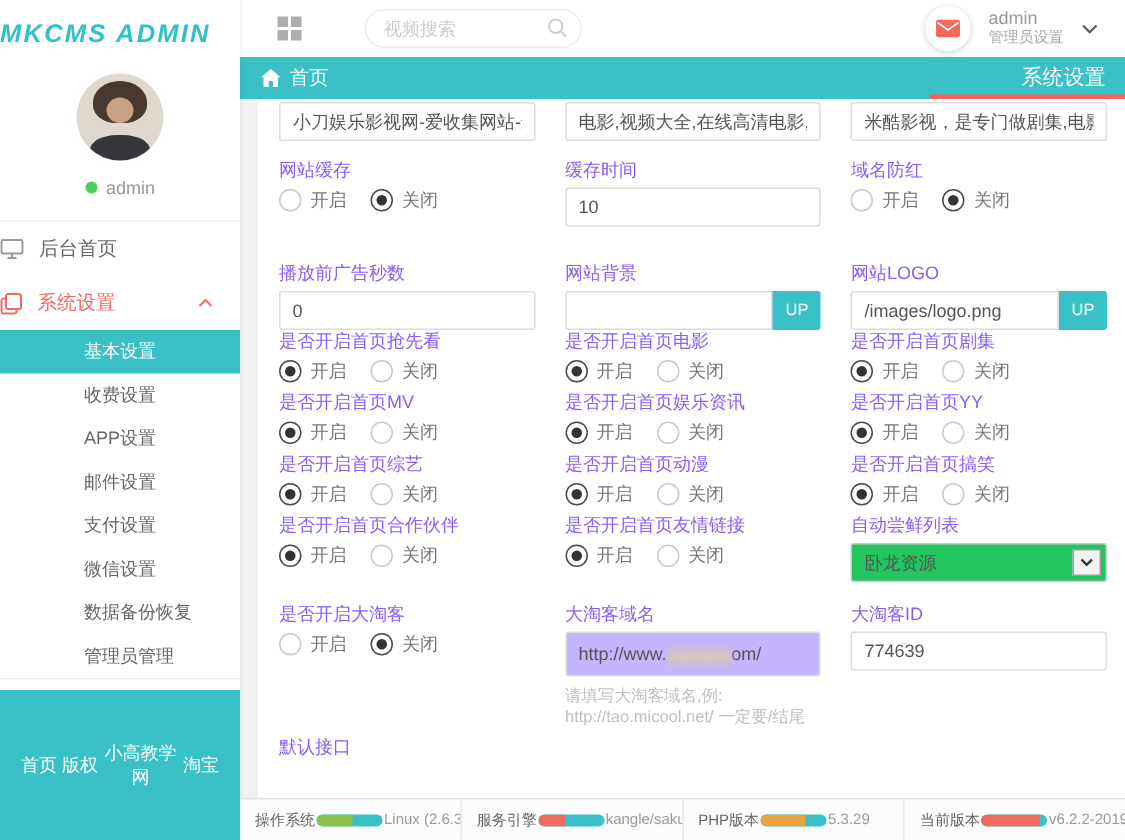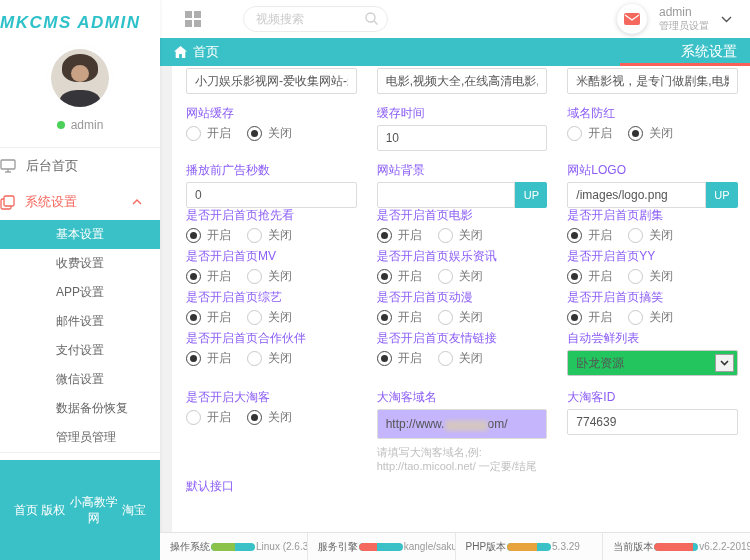--- a/index.html
+++ b/index.html
@@ -49,21 +49,21 @@
   
   .main { position:absolute; left:160px; top:66px; right:0; bottom:28px; background:#fff; border-left:12px solid #f1f1f1; overflow:hidden; }
   .form { padding:2px 12px 0 14px; display:grid; grid-template-columns:1fr 1fr 1fr; column-gap:20px; }
   .flabel { font-size:12px; color:#8b5cf6; margin-bottom:5px; line-height:14px; }
   input.txt { width:100%; height:26px; border:1px solid #dcdcdc; border-radius:2px; padding:0 8px; font-size:12px; color:#555; outline:none; background:#fff; }
   .fake-input { width:100%; height:26px; border:1px solid #dcdcdc; border-radius:2px; padding:14px 8px; font-size:12px; color:#555; background:#c4b5fd; display:flex; align-items:center; white-space:nowrap; overflow:hidden; }
   .censor { filter:blur(2px); color:#d5c6c2; letter-spacing:-1px; margin:0 1px; }
   .inpgroup { display:flex;justify-content:space-between; }
   .inpgroup input { flex:1; min-width:0; border-radius:2px 0 0 2px; }
   .upbtn { width:32px; height:26px; background:#3ac1c7; color:#fff; font-size:11px; border:none; border-radius:0 2px 2px 0; cursor:pointer; }
-  .mt1 { margin-top:12px; } .mt2 { margin-top:12px; } .mtt { } .mt3 { margin-top:14px; } .mt4 { margin-top:6px; }
+  .mt1 { margin-top:12px; } .mt2 { margin-top:24px; } .mtt { } .mt3 { margin-top:14px; } .mt4 { margin-top:6px; }
   .radios { display:flex; align-items:flex-start; height:22px; }
   .radio { display:inline-flex; align-items:center; gap:6px; margin-right:16px; font-size:12px; color:#757575; cursor:pointer; }
   .rb { width:15px; height:15px; border-radius:50%; border:1px solid #c9c9c9; background:#fff; position:relative; }
   .radio.on .rb { border-color:#4a4a4a; }
   .radio.on .rb::after { content:""; position:absolute; left:3px; top:3px; width:7px; height:7px; border-radius:50%; background:#333; }
   .selectbox { width:100%; height:26px; border:1px solid #c9c9c9; border-radius:2px; background:#22c55e; display:flex; align-items:center; font-size:12px; color:#555; cursor:pointer; position:relative; }
   .selectbox .sel-val { padding-left:8px; flex:1; }
   .sel-arrow { width:19px; height:18px; margin-right:3px; border:1px solid #9f9f9f; background:#f2f2f2; display:flex; align-items:center; justify-content:center; }
   .hint { margin-top:6px; font-size:11px; color:#c0c0c0; line-height:14px; }
   .span3 { grid-column:1 / -1; }

